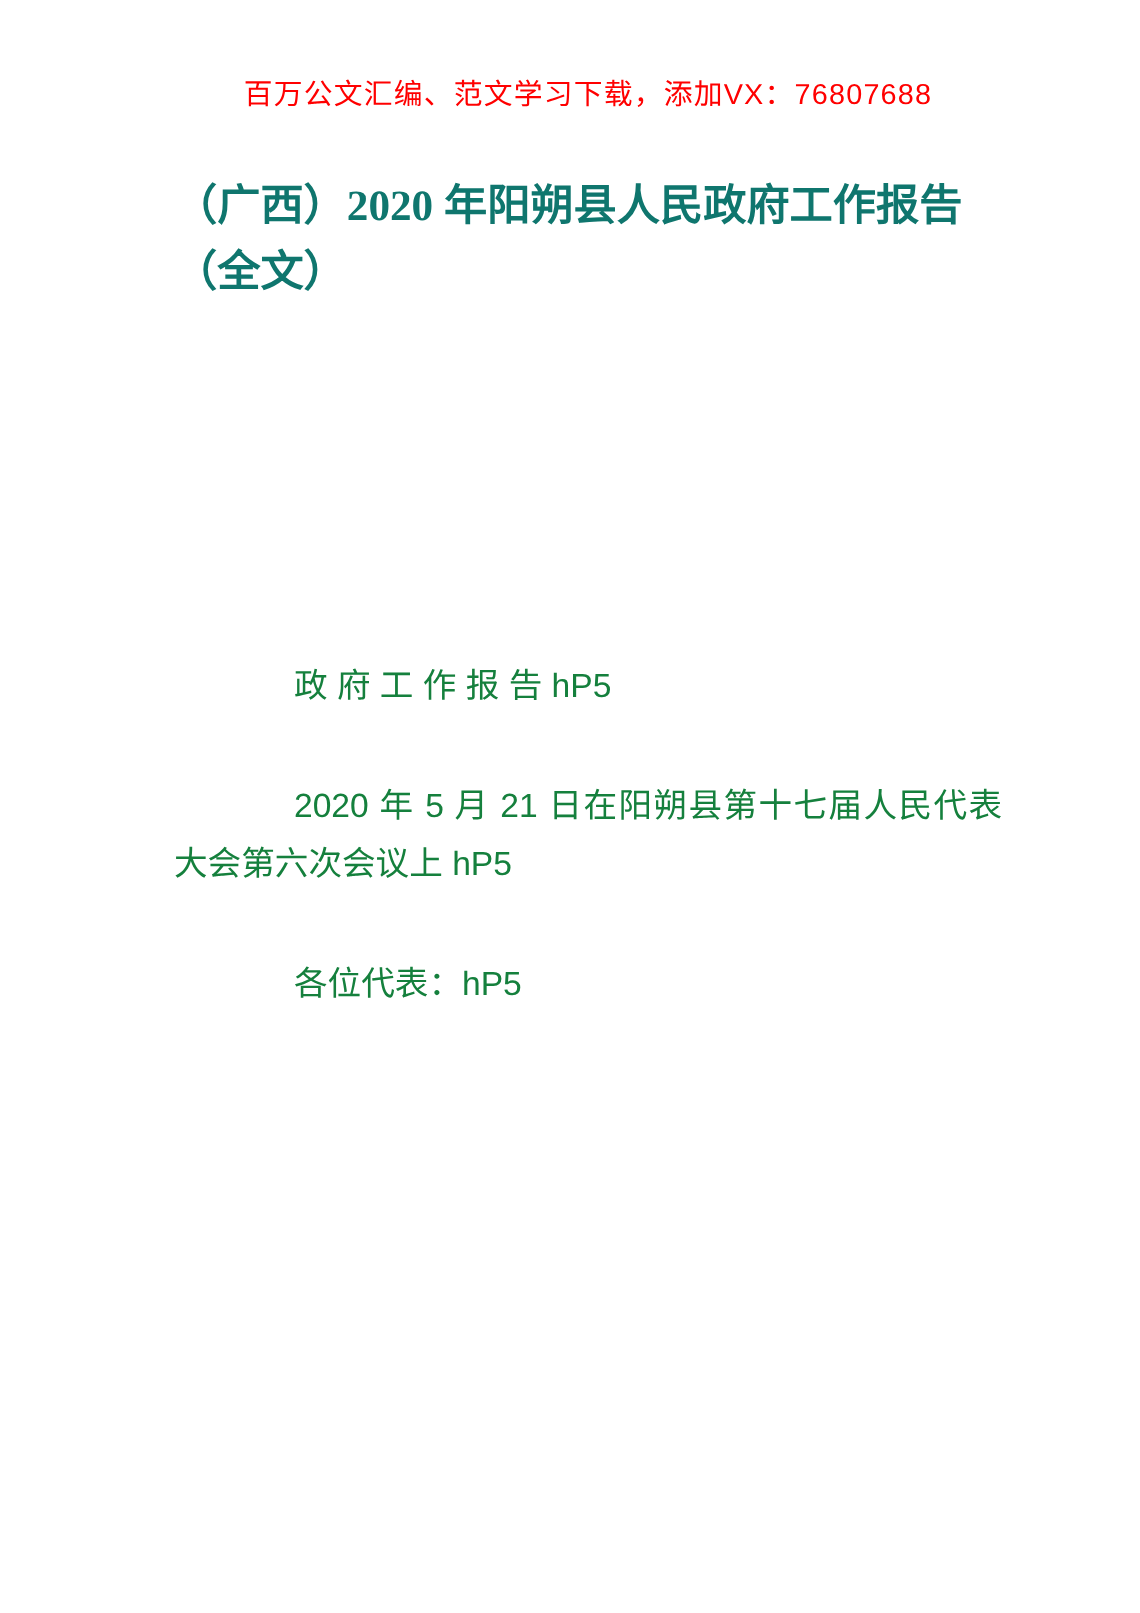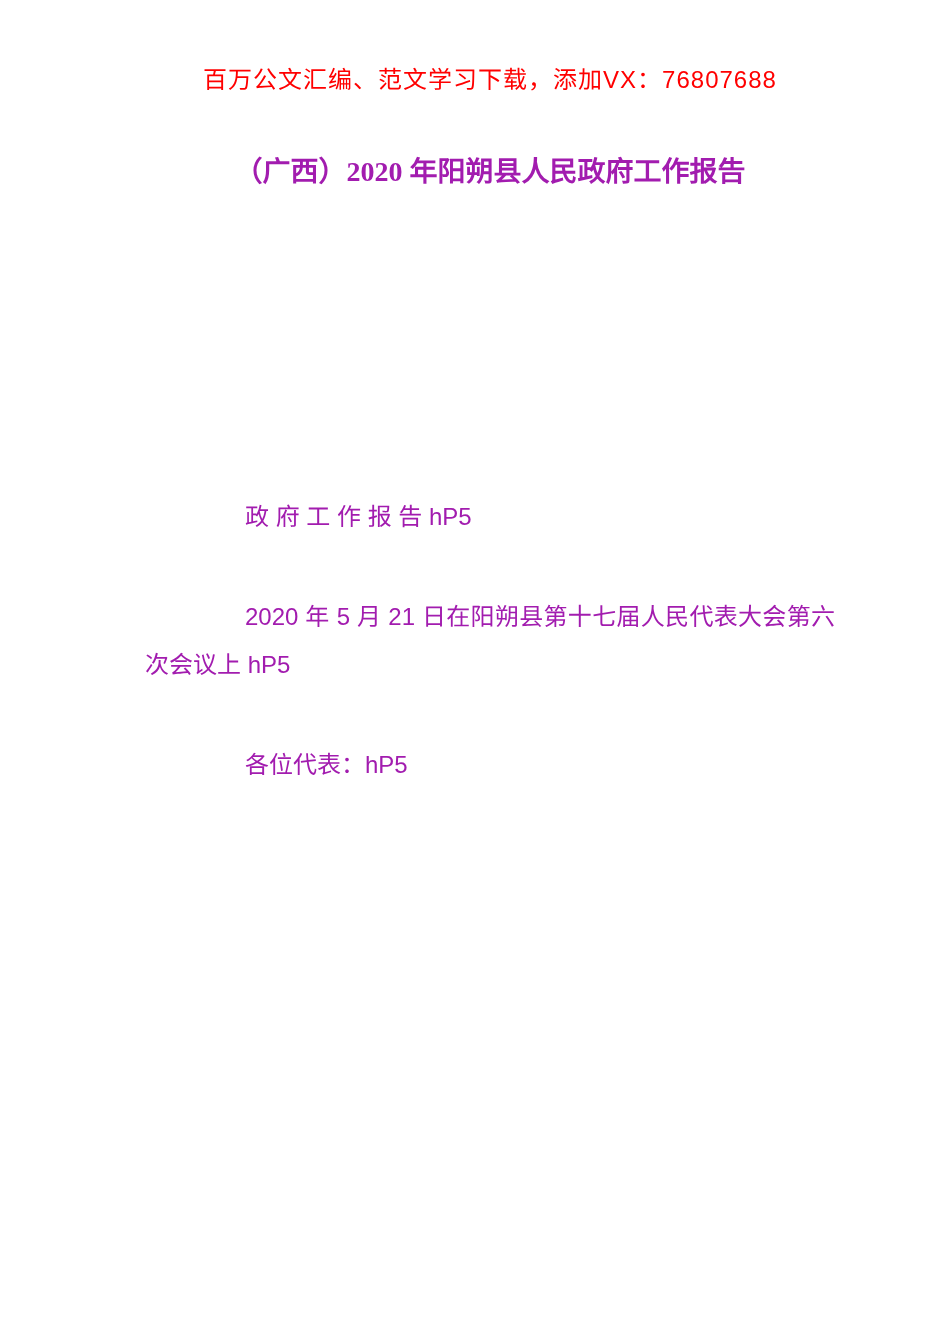--- a/index.html
+++ b/index.html
@@ -24,52 +24,53 @@
   .promo-header {
     text-align: center;
     color: #ff0000;
     font-size: 24px;
     line-height: 32px;
     font-weight: 400;
     letter-spacing: 1px;
   }
   .doc-title {
     margin: 48px 0 0 0;
-    text-align: center;
-    font-size: 28px;
+    text-align: left;
+    font-size: 36px;
     line-height: 55px;
     font-weight: 700;
-    color: #a21caf;
+    color: #0f766e;
     font-family: "Liberation Serif", "DejaVu Serif", serif;
   }
   .title-line {
     display: block;
   }
   .body-spacer {
     height: 294px;
   }
   .doc-body p {
     margin: 0 0 52px 0;
-    font-size: 24px;
+    font-size: 28px;
     line-height: 48px;
     text-align: justify;
     text-indent: 100px;
-    color: #a21caf;
+    color: #15803d;
     font-weight: 400;
   }
 </style>
 </head>
 <body>
 
 <div class="page">
 
   <div class="promo-header">百万公文汇编、范文学习下载，添加VX：76807688</div>
 
   <h1 class="doc-title">
     <span class="title-line">（广西）2020 年阳朔县人民政府工作报告</span>
+    <span class="title-line">（全文）</span>
   </h1>
 
   <div class="body-spacer"></div>
 
   <div class="doc-body">
     <p>政 府 工 作 报 告 hP5</p>
     <p>2020 年 5 月 21 日在阳朔县第十七届人民代表大会第六次会议上 hP5</p>
     <p>各位代表：hP5</p>
   </div>
 

